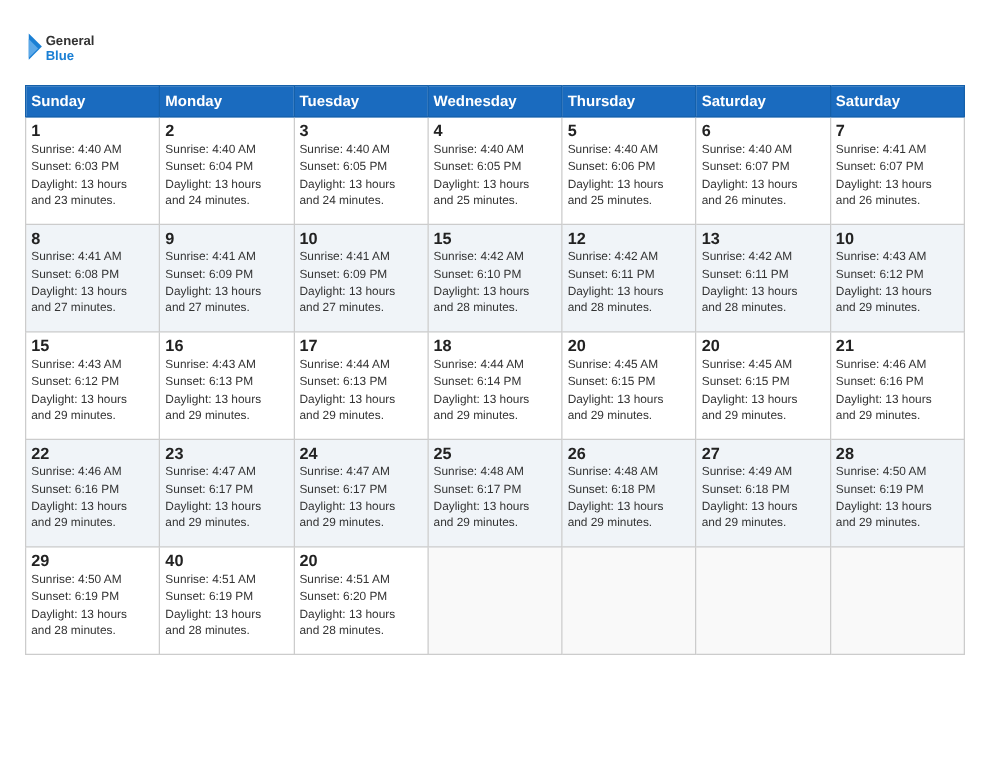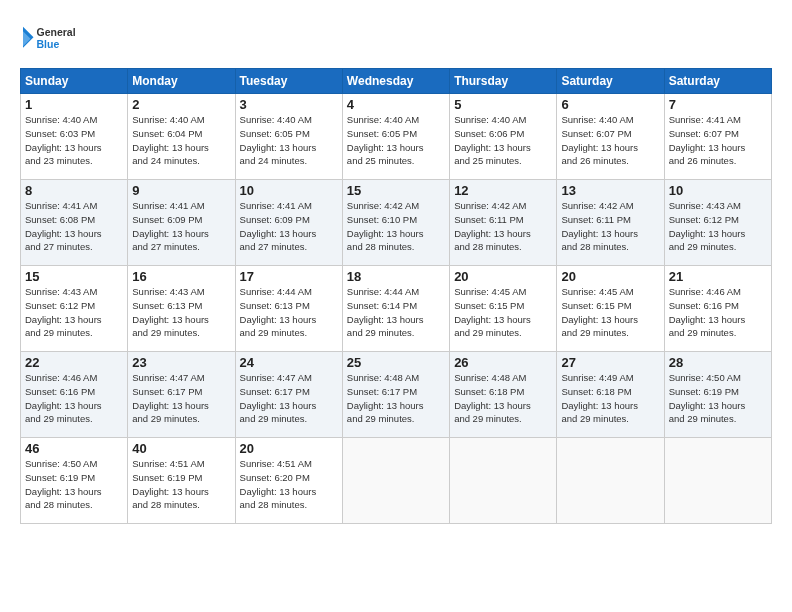--- a/index.html
+++ b/index.html
@@ -232,21 +232,21 @@
             <span class="day-num">27</span>
             <div class="day-info">Sunrise: 4:49 AM<br>Sunset: 6:18 PM<br>Daylight: 13 hours<br>and 29 minutes.</div>
           </td>
           <td>
             <span class="day-num">28</span>
             <div class="day-info">Sunrise: 4:50 AM<br>Sunset: 6:19 PM<br>Daylight: 13 hours<br>and 29 minutes.</div>
           </td>
         </tr>
         <tr>
           <td>
-            <span class="day-num">46</span>
+            <span class="day-num">29</span>
             <div class="day-info">Sunrise: 4:50 AM<br>Sunset: 6:19 PM<br>Daylight: 13 hours<br>and 28 minutes.</div>
           </td>
           <td>
             <span class="day-num">40</span>
             <div class="day-info">Sunrise: 4:51 AM<br>Sunset: 6:19 PM<br>Daylight: 13 hours<br>and 28 minutes.</div>
           </td>
           <td>
             <span class="day-num">20</span>
             <div class="day-info">Sunrise: 4:51 AM<br>Sunset: 6:20 PM<br>Daylight: 13 hours<br>and 28 minutes.</div>
           </td>

